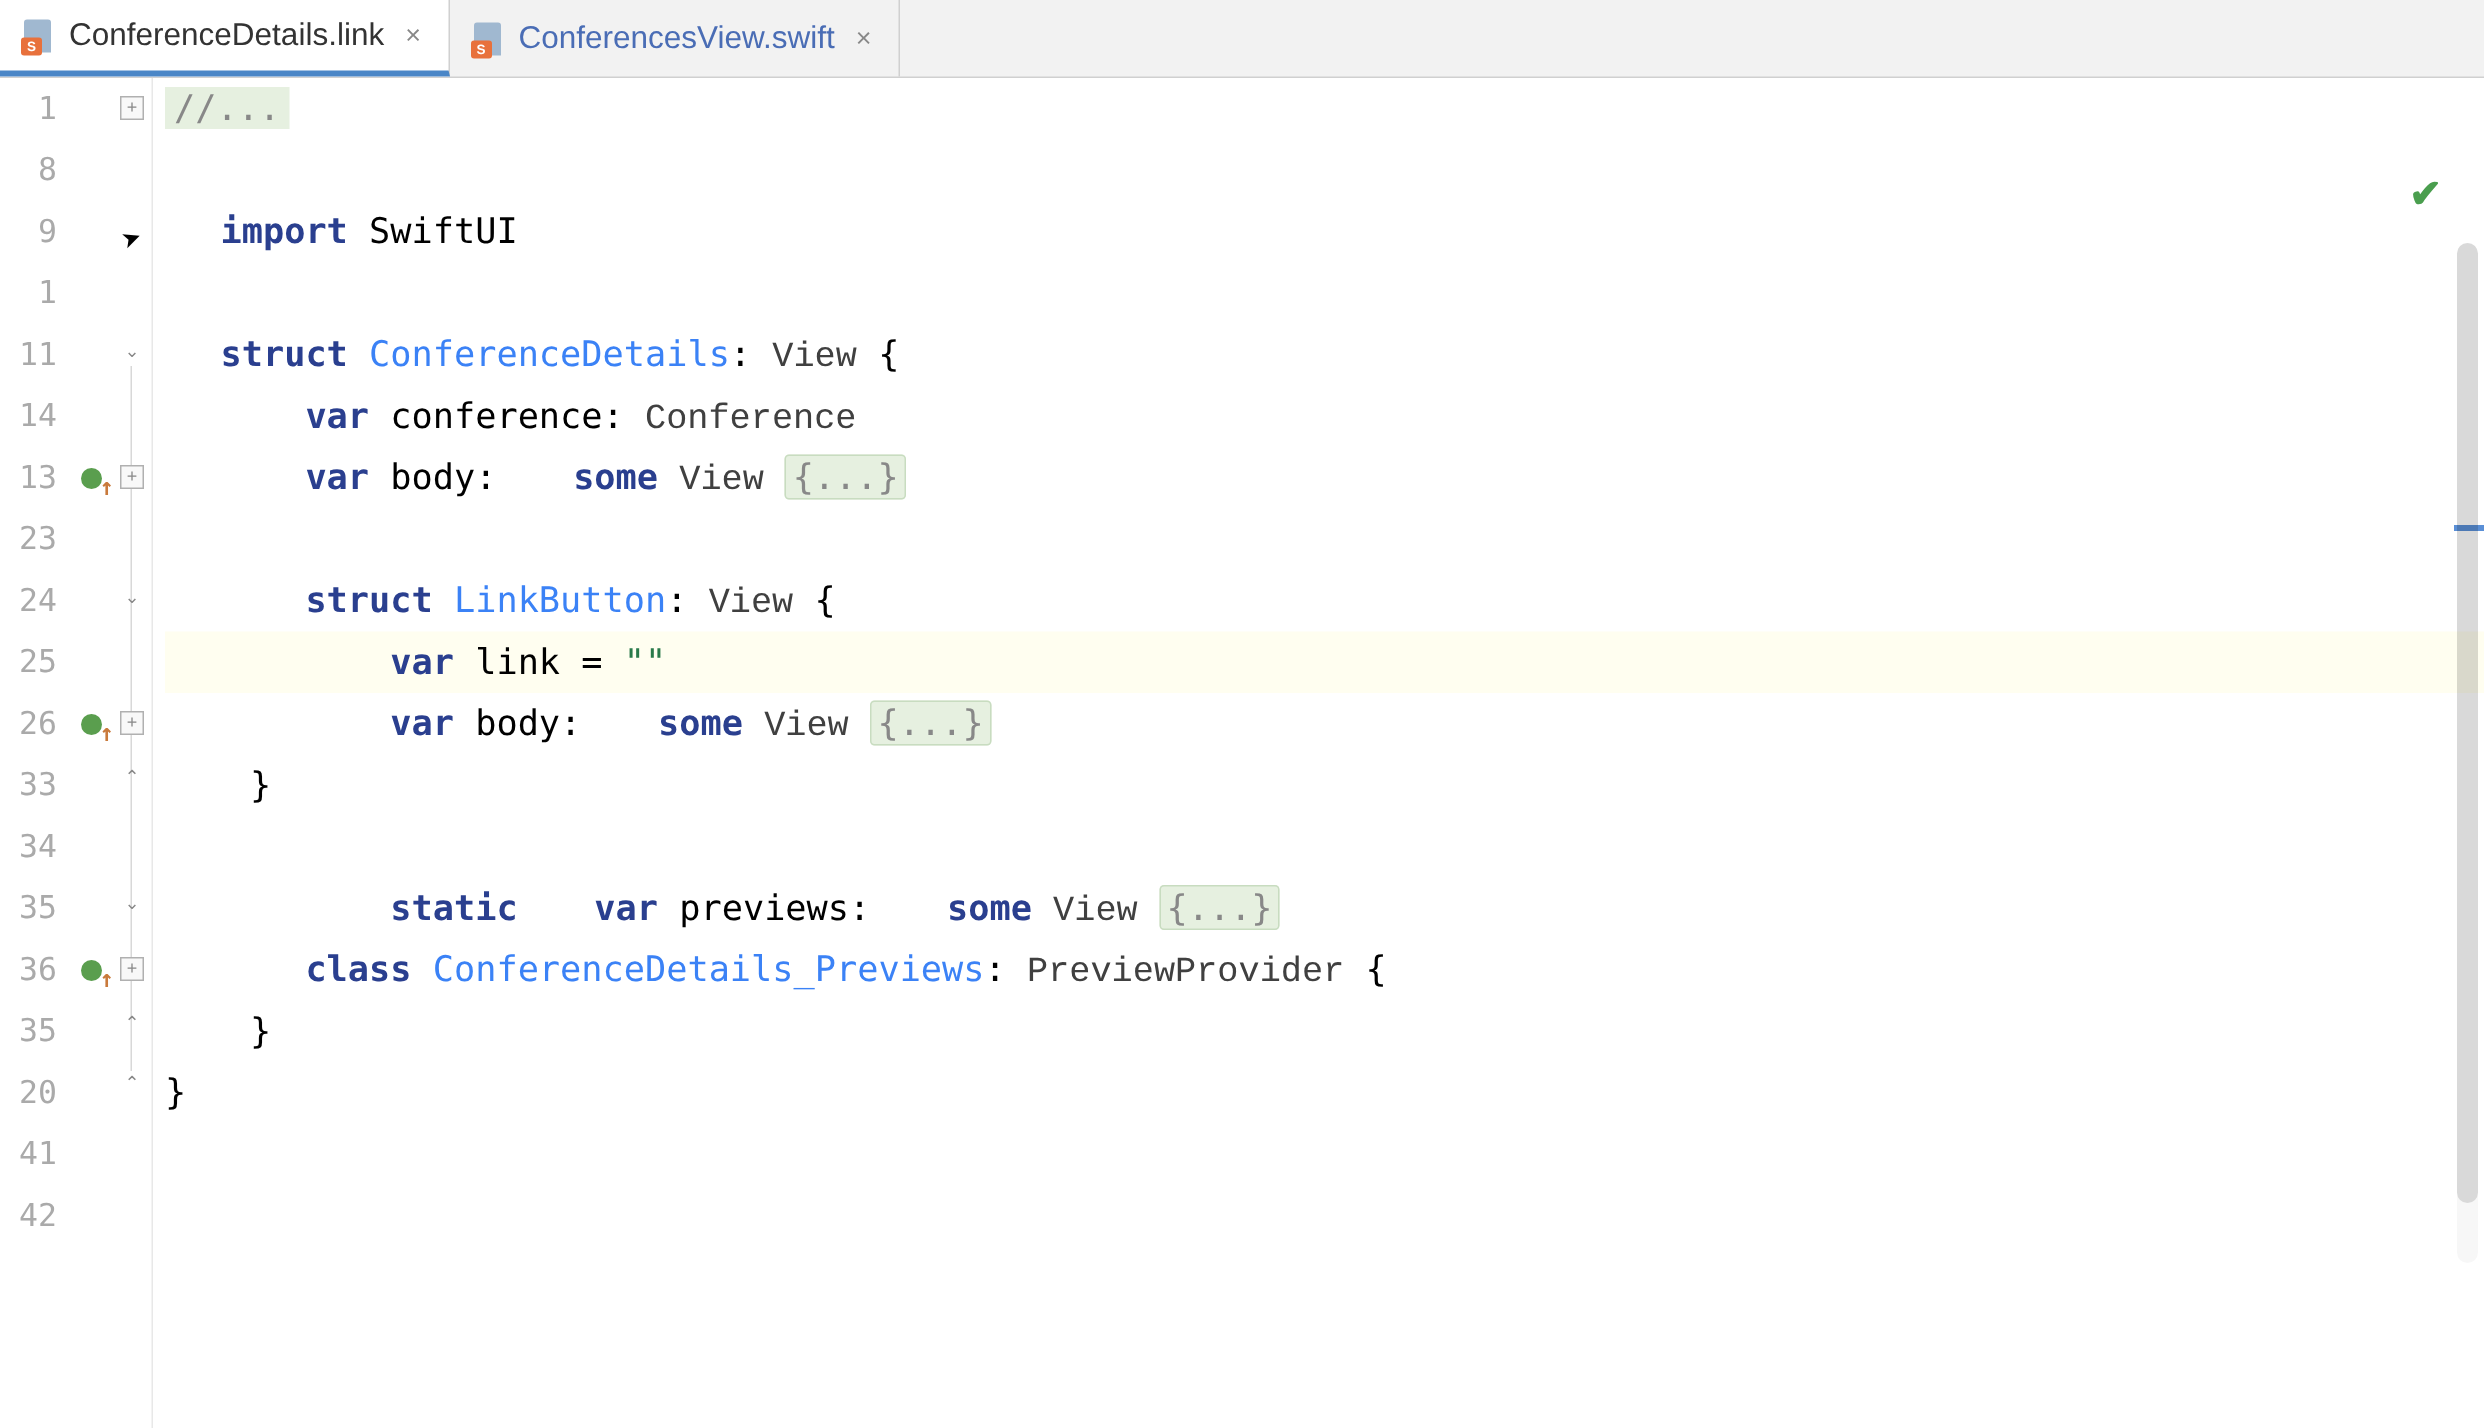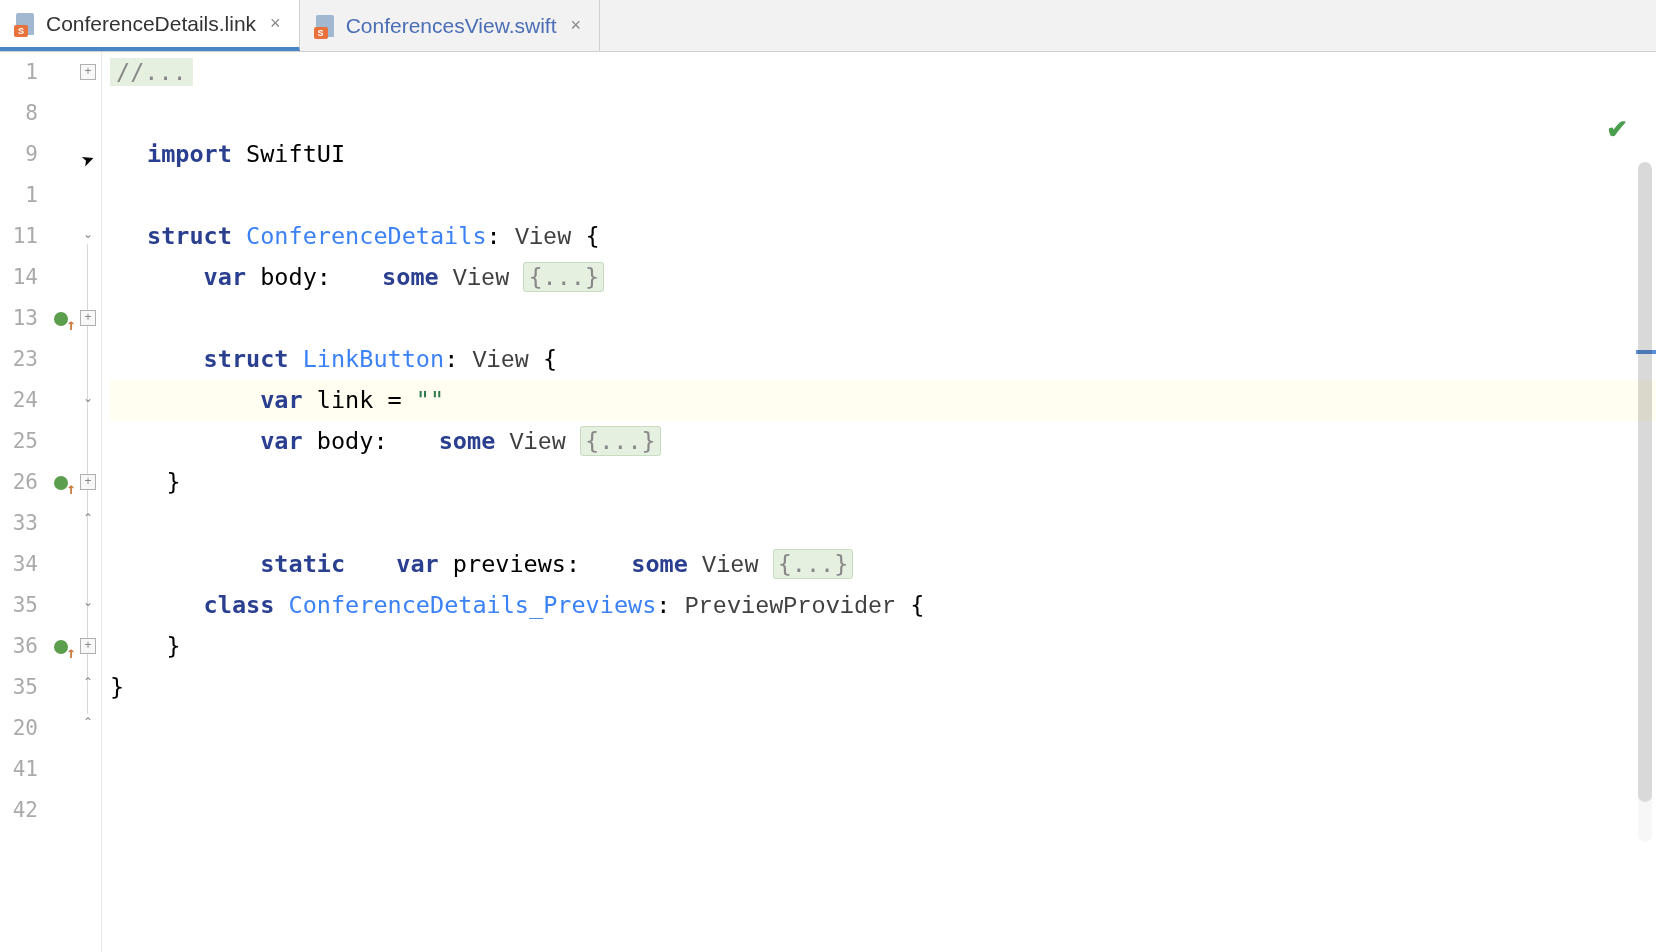--- a/index.html
+++ b/index.html
@@ -289,20 +289,21 @@
   </div>
 
   <div class="code">
     <span class="cursor-arrow">➤</span>
 
     <div class="code-line"><span class="folded-comment">//...</span></div>
     <div class="code-line"></div>
     <div class="code-line"><span class="kw">import</span> <span>SwiftUI</span></div>
     <div class="code-line"></div>
     <div class="code-line"><span class="kw">struct</span> <span class="type-decl">ConferenceDetails</span><span>: </span><span class="type-ref">View</span><span> {</span></div>
+    <div class="code-line">    <span class="kw">var</span><span> conference: </span><span class="type-ref">Conference</span></div>
     <div class="code-line">    <span class="kw">var</span><span> body: </span><span class="kw">some</span> <span class="type-ref">View</span> <span class="folded">{...}</span></div>
     <div class="code-line"></div>
     <div class="code-line">    <span class="kw">struct</span> <span class="type-decl">LinkButton</span><span>: </span><span class="type-ref">View</span><span> {</span></div>
     <div class="code-line current">        <span class="kw">var</span><span> link = </span><span class="str">""</span></div>
     <div class="code-line">        <span class="kw">var</span><span> body: </span><span class="kw">some</span> <span class="type-ref">View</span> <span class="folded">{...}</span></div>
     <div class="code-line">    <span>}</span></div>
     <div class="code-line"></div>
     <div class="code-line">        <span class="kw">static</span> <span class="kw">var</span><span> previews: </span><span class="kw">some</span> <span class="type-ref">View</span> <span class="folded">{...}</span></div>
     <div class="code-line">    <span class="kw">class</span> <span class="type-decl">ConferenceDetails_Previews</span><span>: </span><span class="type-ref">PreviewProvider</span><span> {</span></div>
     <div class="code-line">    <span>}</span></div>

